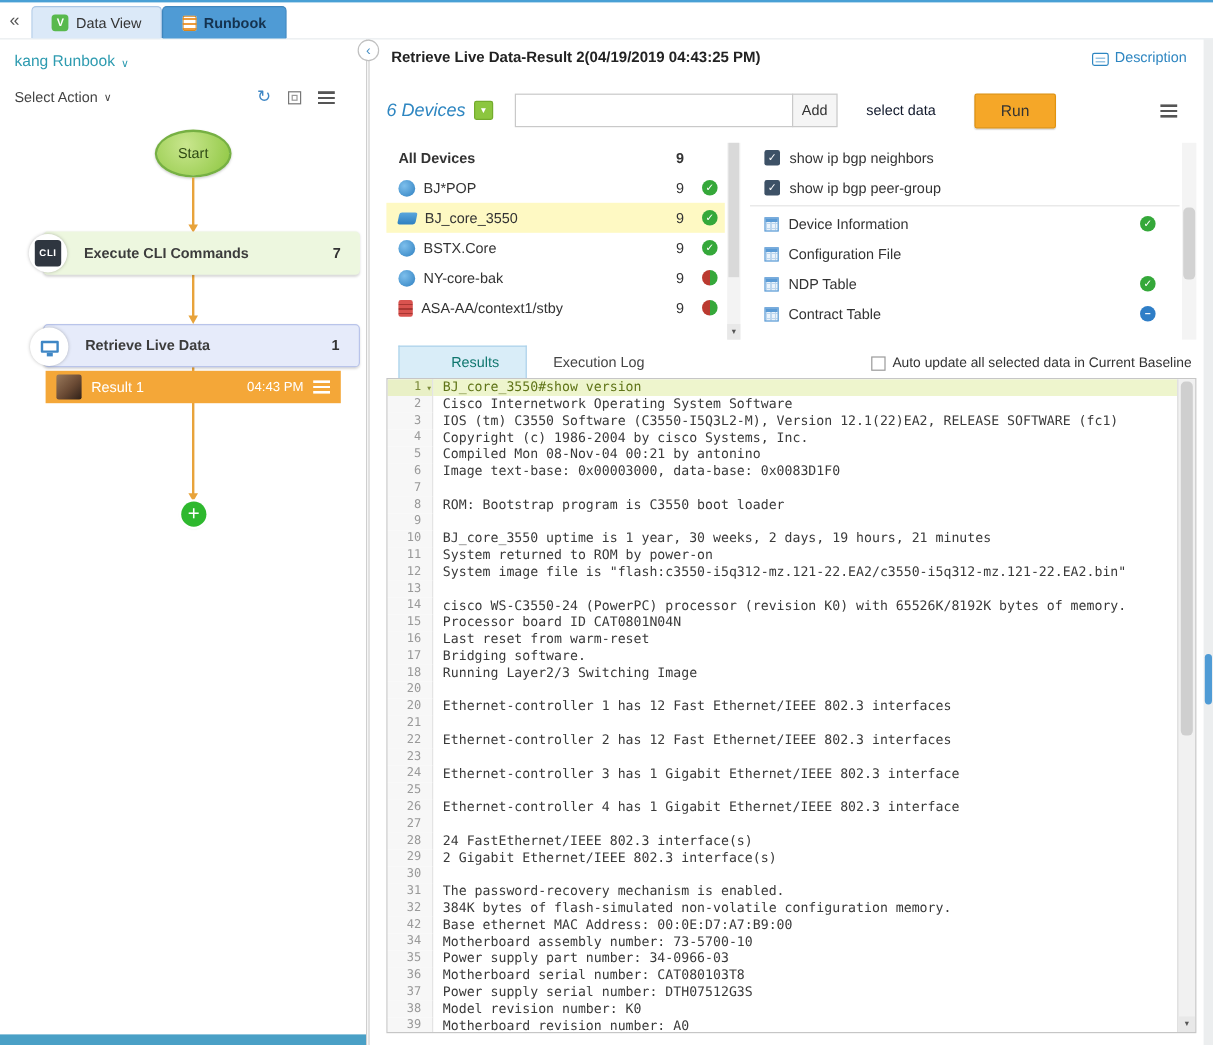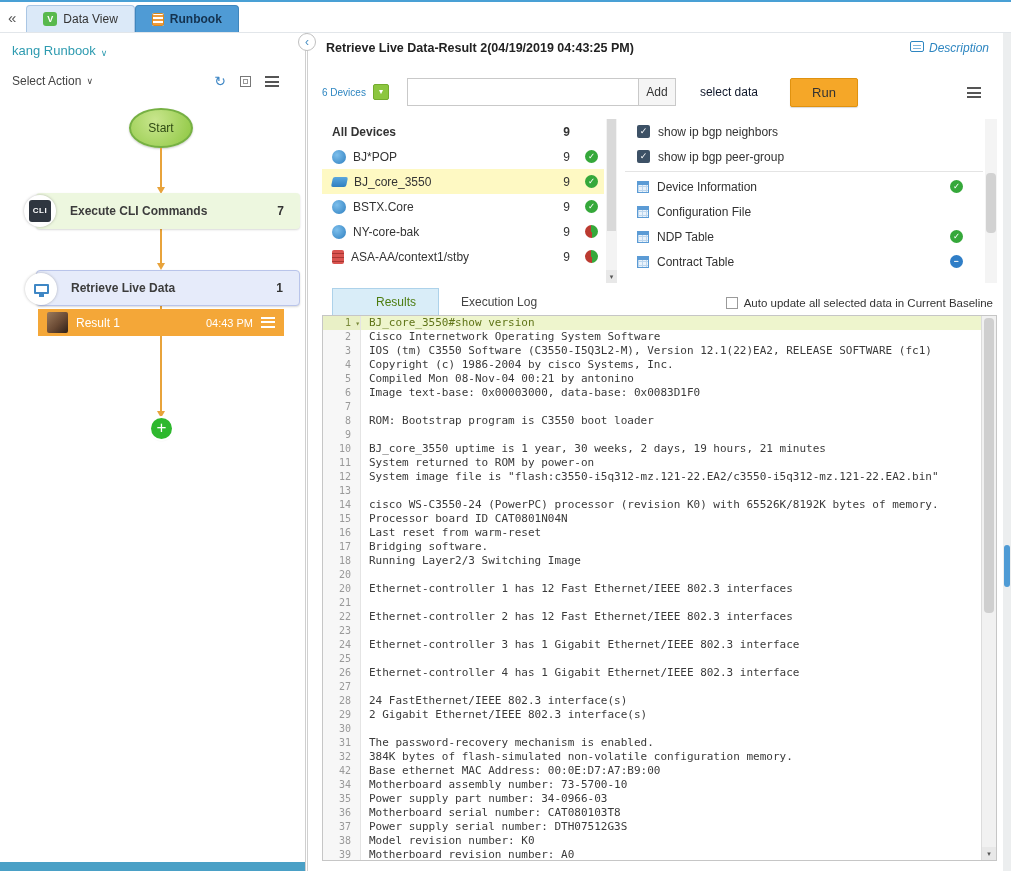--- a/index.html
+++ b/index.html
@@ -68,28 +68,28 @@
   .lp-bottom-bar { position:absolute; bottom:0; left:0; width:100%; height:9px; background:#4aa0c6; cursor:pointer; }
 
   
   .right-panel { position:absolute; top:33px; left:307px; width:696px; height:838px; background:#fff;
     border-left:1px solid #d0d0d0; }
   .panel-collapse { position:absolute; left:-10px; top:0px; width:18px; height:18px; border-radius:50%;
     border:1px solid #c0c0c0; background:#fff; color:#4a90c4; font-size:12px; line-height:16px;
     text-align:center; cursor:pointer; z-index:6; }
   .rp-header { position:absolute; top:8px; left:18px; right:14px; display:flex; align-items:center; }
   .rp-title { font-weight:bold; font-size:12.5px; color:#222; }
-  .desc-link { margin-left:auto; color:#2e86c1; cursor:pointer; display:inline-flex; gap:5px; align-items:flex-start;font-style:italic; }
+  .desc-link { margin-left:auto; color:#2e86c1; cursor:pointer; display:inline-flex; gap:5px; align-items:flex-end; }
   .icon-desc { width:14px; height:11px; border:1px solid #2e86c1; border-radius:2px; position:relative; }
   .icon-desc::after { content:''; position:absolute; left:2px; right:2px; top:3px; height:1px; background:#7fb6dd;
     box-shadow:0 3px 0 #7fb6dd; }
 
   .rp-controls { position:absolute; top:44px; left:14px; right:14px; height:30px; display:flex; align-items:center; }
   .dev-dd { display:inline-flex; align-items:center; gap:7px; cursor:pointer; }
-  .dev-dd-label { color:#2e86c1; font-size:10px; }
+  .dev-dd-label { color:#2e86c1; font-size:15px;font-style:italic; }
   .dev-dd-btn { width:16px; height:16px; background:#8cc63f; border:1px solid #74ac2d; border-radius:2px;
     color:#fff; font-size:8px; line-height:14px; text-align:center; cursor:pointer; }
   .search-group { display:inline-flex; margin-left:18px; }
   .search-input { width:232px; height:28px; border:1px solid #c9c9c9; padding:0 6px; font-size:12px; outline:none; }
   .add-btn { height:28px; width:38px; margin-left:-1px; background:#f5f5f5; border:1px solid #c9c9c9;
     font-size:12px; color:#333; cursor:pointer; }
   .select-data { margin-left:24px; color:#0f172a; cursor:pointer; }
   .run-btn { margin-left:32px; width:68px; height:29px; background:#f5a728; border:1px solid #e0920f;
     border-radius:2px; font-size:13px; color:#333; cursor:pointer; box-shadow:0 1px 1px rgba(0,0,0,.15); }
   .rp-menu { margin-left:auto; margin-right:8px; }
@@ -128,21 +128,21 @@
   .icon-grid { width:12px; height:12px; border:1px solid #5b9bd5; background-color:#eaf3fb; flex:none; position:relative;
     background-image: repeating-linear-gradient(to right, #bcd6ee 0 1px, transparent 1px 4px),
                       repeating-linear-gradient(to bottom, #bcd6ee 0 1px, transparent 1px 4px); }
   .icon-grid::before { content:''; position:absolute; top:0; left:0; right:0; height:3px; background:#5b9bd5; }
   .data-scroll { width:12px; background:#f4f4f4; position:relative; margin-left:2px; }
   .data-scroll .thumb { position:absolute; top:54px; left:1px; width:10px; height:60px; background:#d2d2d2; border-radius:4px; }
 
   .rp-tabs { position:absolute; top:252px; left:14px; right:6px; height:30px; display:flex;
     align-items:flex-end; padding-left:10px; }
   .rtab { height:27px; display:flex; align-items:center; padding:0 22px; color:#444; cursor:pointer; }
-  .rtab.active { background:#d9edf8; border:1px solid #add2ea; border-bottom:none; color:#4d7c0f;padding-left:43px; }
+  .rtab.active { background:#d9edf8; border:1px solid #add2ea; border-bottom:none; color:#0f766e;padding-left:43px; }
   .auto-update { margin-left:auto; margin-right:4px; display:flex; align-items:center; gap:6px;
     font-size:11.5px; color:#333; cursor:pointer; margin-bottom:6px; }
   .cb { width:12px; height:12px; border:1px solid #9a9a9a; background:#fff; flex:none; }
 
   .console { position:absolute; top:282px; left:14px; right:6px; height:546px; border:1px solid #c6c6c6;
     display:flex; background:#fff; overflow:hidden; }
   .code-wrap { flex:1; overflow:hidden; }
   .code-row { display:flex; height:14px; line-height:14px; white-space:pre;
     font-family:"DejaVu Sans Mono", monospace; font-size:11px; color:#3a3a3a; }
   .ln { width:38px; padding-right:9px; text-align:right; background:#f7f7f7; color:#999;

